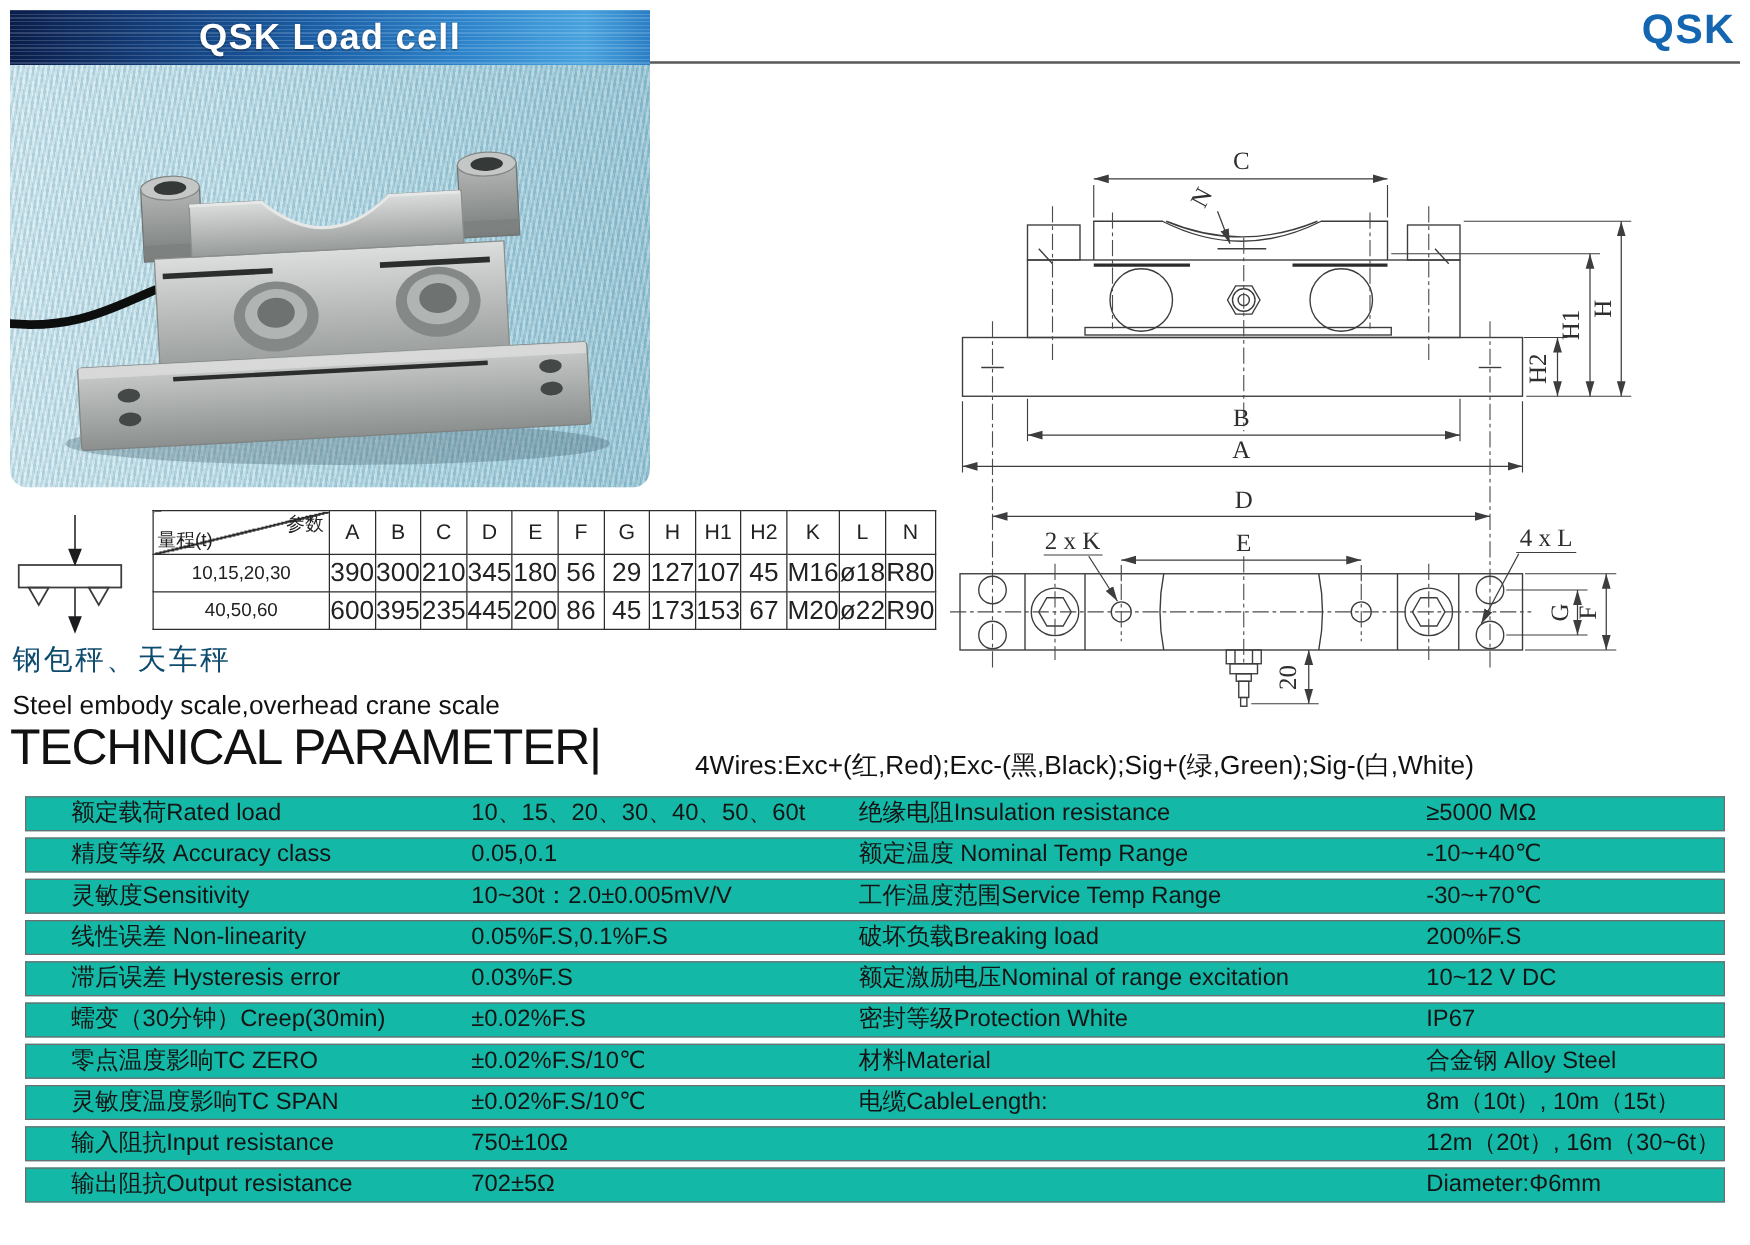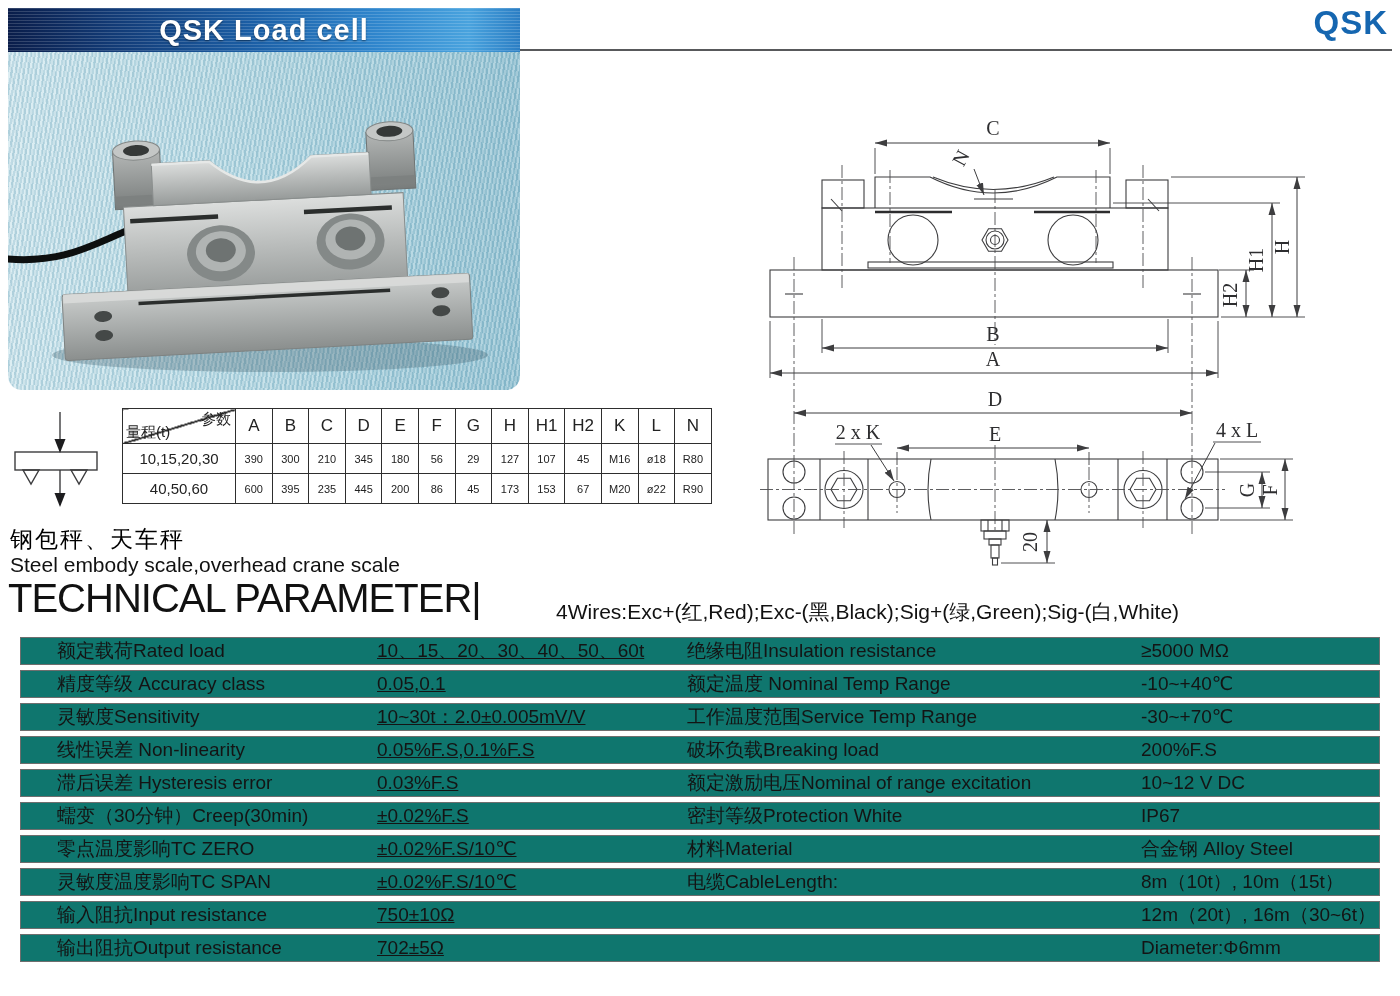--- a/index.html
+++ b/index.html
@@ -22,41 +22,41 @@
       repeating-linear-gradient(100deg, rgba(255,255,255,.22) 0 2px, rgba(104,158,181,.20) 2px 4px),
       repeating-linear-gradient(80deg, rgba(255,255,255,.10) 0 3px, rgba(90,145,170,.12) 3px 6px),
       linear-gradient(90deg,#cfe7ee 0%,#b7dae4 40%,#9fcbd9 75%,#8fc0d1 100%);}
   #photo svg{position:absolute;left:0;top:0;}
 
   
   #schematic{position:absolute;left:8px;top:406px;}
 
   
   #dimtable{position:absolute;left:122px;top:408px;border-collapse:collapse;table-layout:fixed;}
-  #dimtable td{border:1.6px solid #2e2e2e;text-align:center;font-size:11px;padding:0;height:29px;color:#222;}
+  #dimtable td{border:1.6px solid #2e2e2e;text-align:center;font-size:21px;padding:0;height:29px;color:#222;}
   #dimtable tr.hdr td{height:34px;font-size:17px;}
   #dimtable td.corner{position:relative;width:112px;
-     background:linear-gradient(to bottom right, rgba(0,0,0,0) calc(50% - 1px), #2e2e2e calc(50% - 1px), #2e2e2e calc(50% + 1px), rgba(0,0,0,0) calc(50% + 1px));}
+     background:linear-gradient(to bottom right, rgba(0,0,0,0) calc(50% - 1px), #2e2e2e calc(50% - 1px), #2e2e2e calc(50% + 1px), rgba(0,0,0,0) calc(50% + 1px));padding-left:28px;}
   #dimtable td.corner .c1{position:absolute;right:4px;top:1px;font-size:15px;}
   #dimtable td.corner .c2{position:absolute;left:3px;bottom:1px;font-size:15px;}
   #dimtable td.rng{font-size:15px;}
 
   
-  #app-cn{position:absolute;left:10px;top:524px;font-size:23px;letter-spacing:2px;color:#000000;}
+  #app-cn{position:absolute;left:10px;top:512px;font-size:23px;letter-spacing:2px;color:#0c4a6e;}
   #app-en{position:absolute;left:10px;top:553px;font-size:21px;color:#111;}
   #tech-title{position:absolute;left:8px;top:576px;font-size:40px;color:#111;letter-spacing:-1px;}
   #wires{position:absolute;left:556px;top:598px;font-size:21px;color:#111;}
 
   
   #params{position:absolute;left:20px;top:637px;width:1360px;}
-  .prow{position:relative;height:26px;margin-bottom:5px;background:#0f766e;
+  .prow{position:relative;height:26px;margin-bottom:5px;background:#14b8a6;
         border:1px solid #6e6e6e;line-height:26px;font-size:19px;color:#141414;}
   .prow span{position:absolute;white-space:nowrap;}
   .pl-label{left:36px;}
-  .pl-value{left:356px;text-decoration:underline;}
+  .pl-value{left:356px;}
   .pr-label{left:666px;}
   .pr-value{left:1120px;}
 
   
   #drawing{position:absolute;left:755px;top:95px;}
   #drawing .cad{stroke:#3d3d3f;stroke-width:1.1;fill:none;}
   #drawing .thk{stroke:#2c2c2e;stroke-width:2.6;fill:none;}
   #drawing .cl{stroke:#4c4c4e;stroke-width:0.9;fill:none;stroke-dasharray:13 3 3 3;}
   #drawing .dim{stroke:#3d3d3f;stroke-width:1;fill:none;}
   #drawing .ext{stroke:#3d3d3f;stroke-width:0.9;fill:none;}

